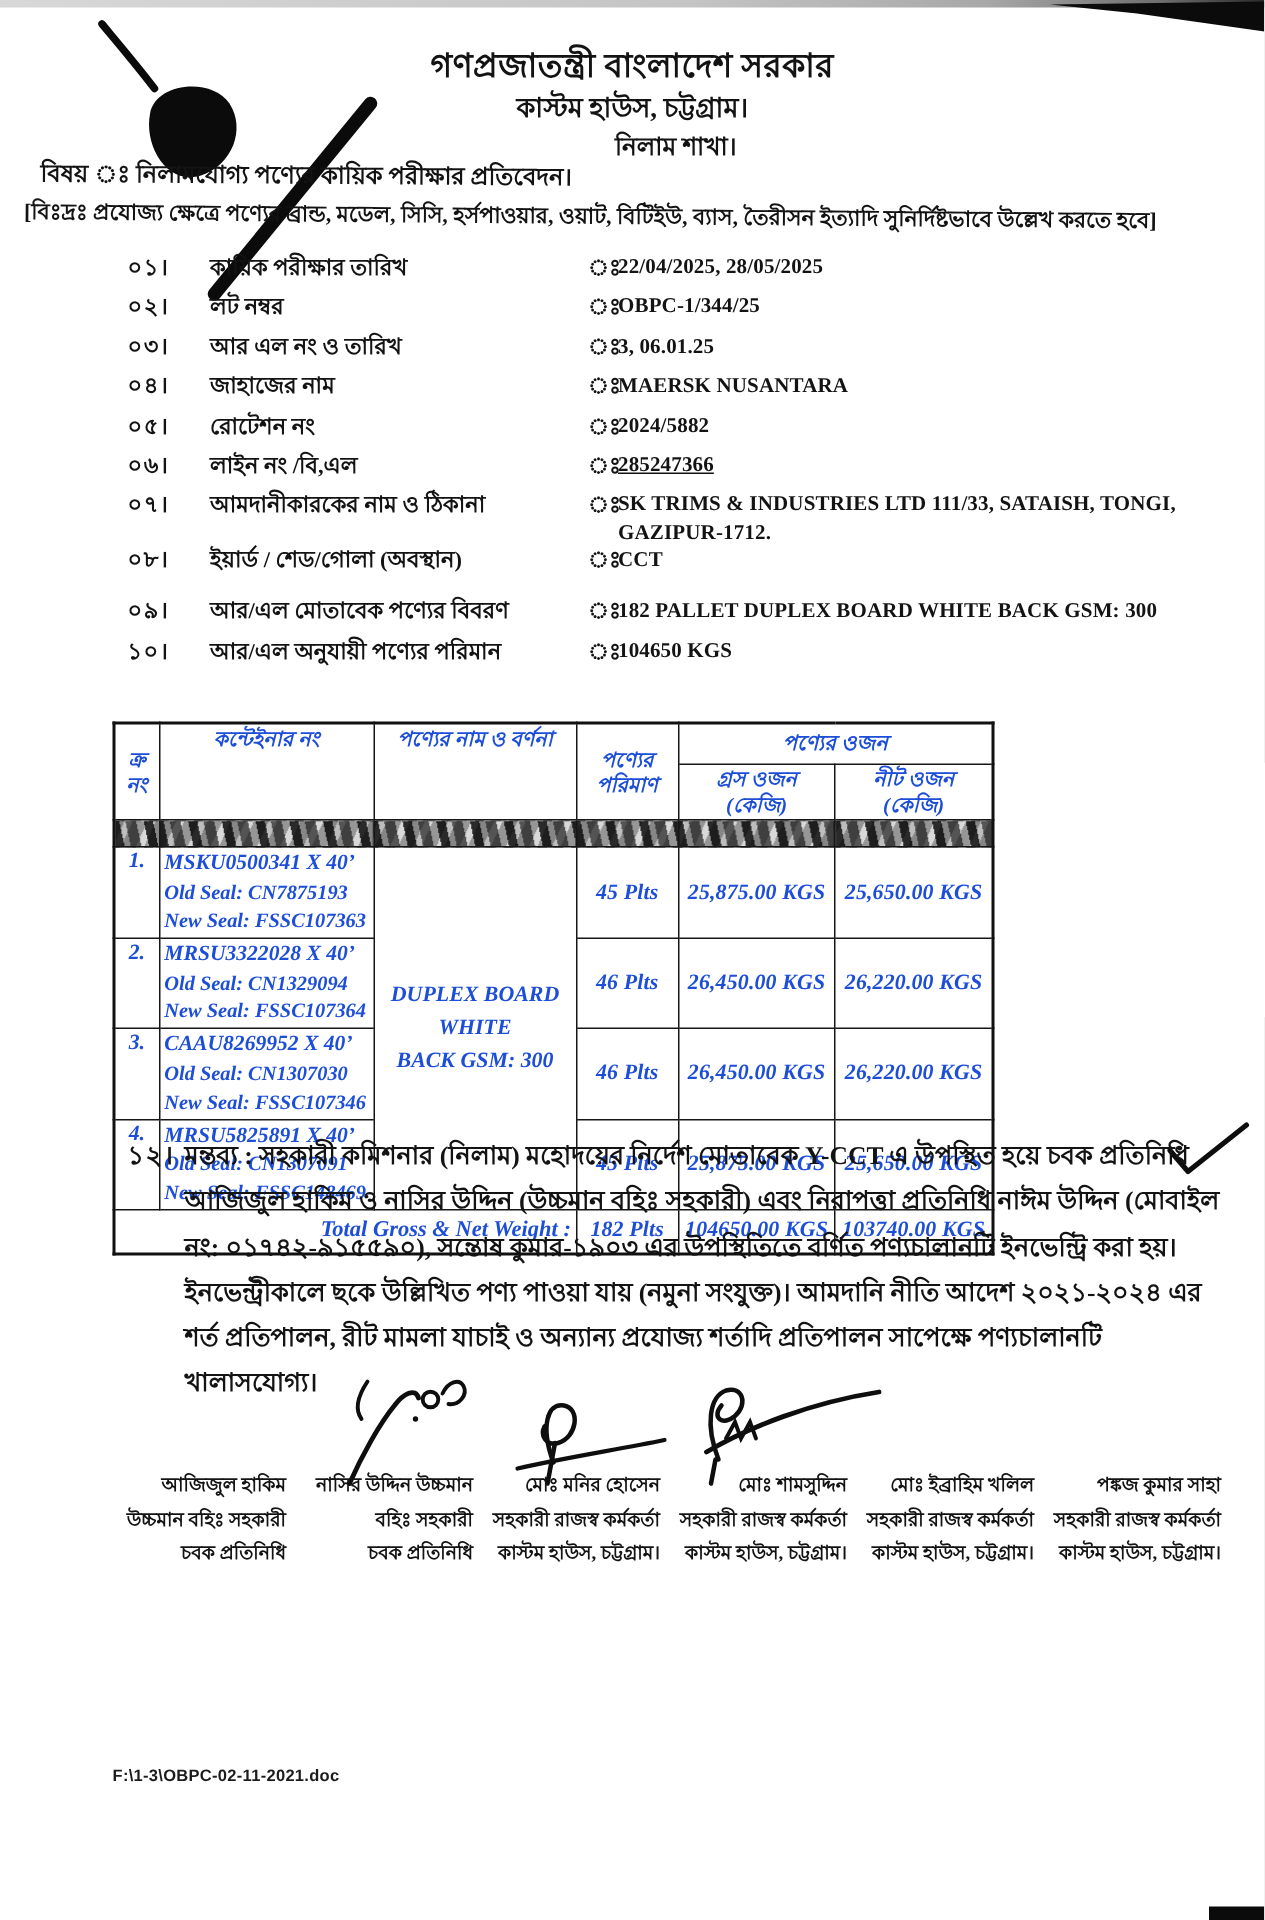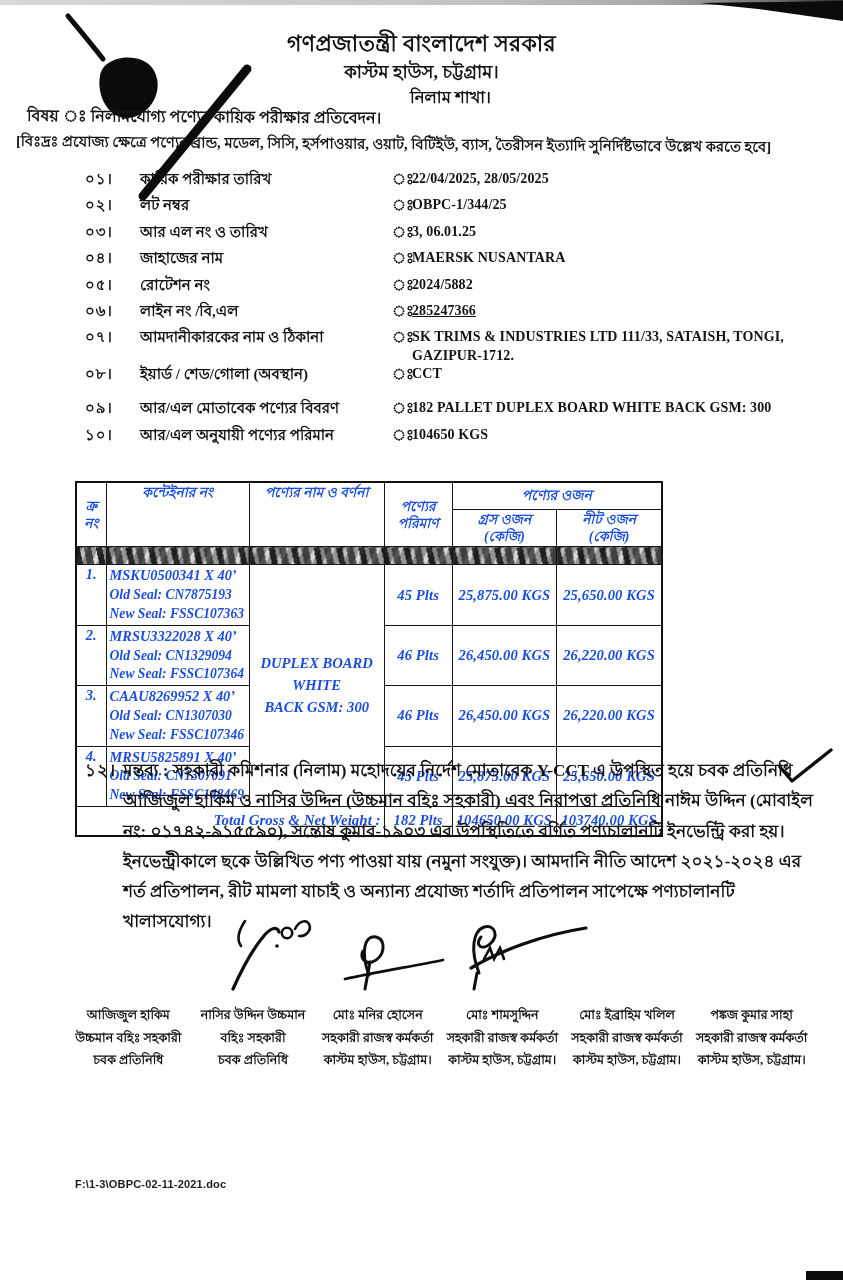--- a/index.html
+++ b/index.html
@@ -46,21 +46,21 @@
   td.desc{text-align:center;vertical-align:middle;font-size:14.6px;line-height:1.5;}
   td.num{text-align:center;vertical-align:middle;font-size:14.6px;letter-spacing:.1px;}
   tr.total td{height:26px;}
   td.tot-label{text-align:right;font-size:15px;padding-right:8px;}
   
   .remarks{top:756px;left:85px;width:740px;display:grid;grid-template-columns:38px 1fr;
     font-size:17px;font-weight:700;line-height:1.78;}
   .remarks .no{letter-spacing:1px;}
   
   .sig-names{top:979px;left:66px;width:748px;display:flex;}
-  .sig-col{flex:1;text-align:center;font-size:12.6px;font-weight:700;line-height:1.8;margin-top:25px;}
+  .sig-col{flex:1;text-align:right;font-size:12.6px;font-weight:700;line-height:1.8;}
   
   .footer-path{top:1178px;left:75px;font-size:11px;font-weight:700;letter-spacing:.2px;
     font-family:"Liberation Sans","DejaVu Sans",sans-serif;color:#1c1c1c;}
 </style>
 </head>
 <body>
 
 <div class="page">
 
   <div class="abs top-strip"></div>

